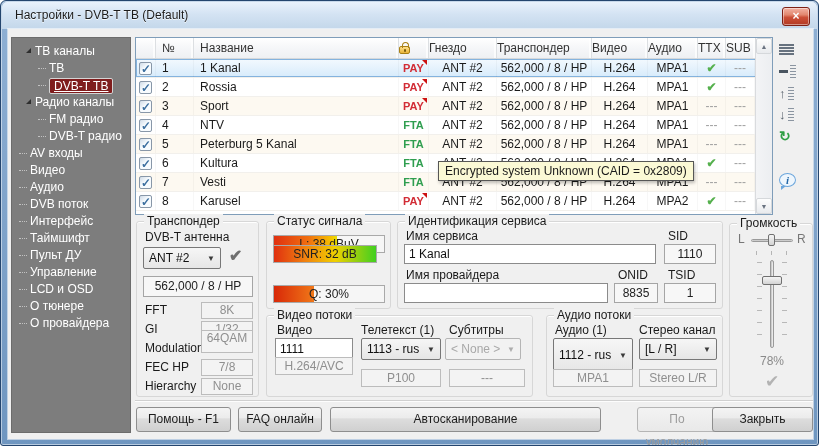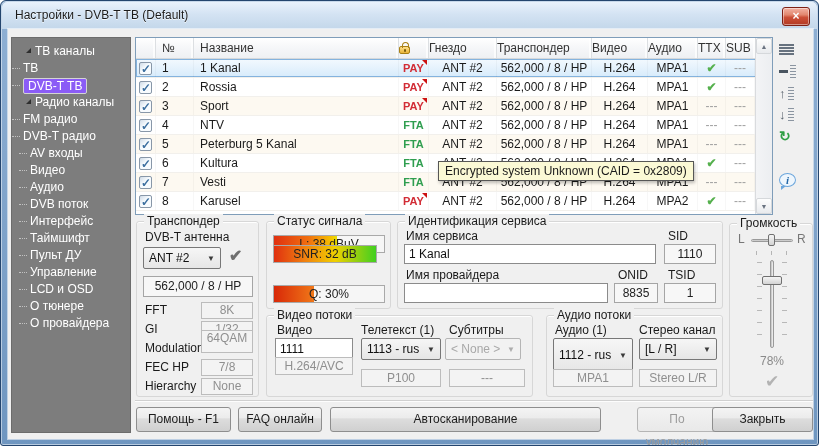--- a/index.html
+++ b/index.html
@@ -28,23 +28,23 @@
 
   
   .sidebar { left:10px; top:36px; width:120px; height:396px;
     background:#7d7d7d; border:1px solid #6c6c6c; padding-top:5px; overflow:hidden; }
   .titem { position:relative; height:17px; line-height:17px; font-size:12px;
     color:#fff; white-space:nowrap; cursor:pointer; display:flex; align-items:center; }
   .titem .tri { width:0; height:0; border-bottom:5px solid #2e2e2e;
     border-left:5px solid transparent; margin:0 4px 2px 7px; }
   .titem .stub { width:8px; height:0; border-top:1px dotted #c2c2c2; margin-right:3px; }
   .ind0 { padding-left:7px; }
-  .ind1 { }
-  .titem .sel { background:#8b5cf6; border:1px solid #d4d4d4; border-radius:2px;
-    padding:0 4px; line-height:14px; }
+  .ind1 { padding-left:26px; }
+  .titem .sel { background:#7f1d1d; border:1px solid #d4d4d4; border-radius:2px;
+    padding:0 4px; line-height:14px;text-decoration:underline; }
 
   
   .table { left:134px; top:36px; width:638px; height:178px; background:#fff;
     border:1px solid #7f9db9; overflow:hidden; }
   .thead { display:flex; height:21px;
     background:linear-gradient(#ffffff,#f6f7f9 45%,#eef0f3);
     border-bottom:1px solid #d5d8db; }
   .th { font-size:12px; color:#333; text-align:left; line-height:20px;
     border-right:1px solid #dcdfe2; box-shadow:inset -2px 0 0 rgba(255,255,255,.7);
     overflow:hidden; cursor:pointer; }

